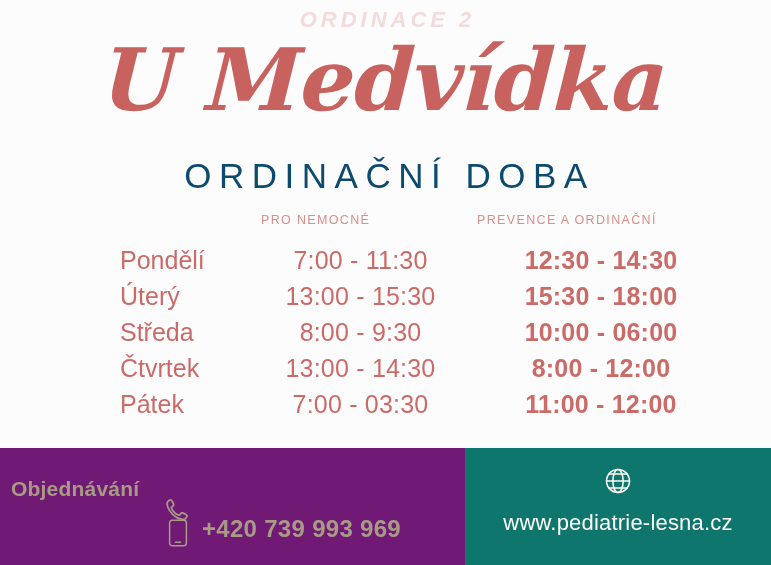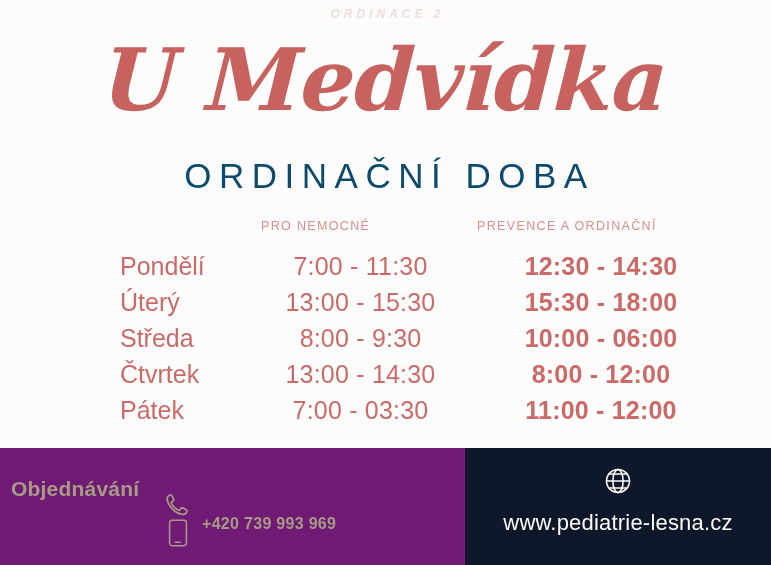--- a/index.html
+++ b/index.html
@@ -25,21 +25,21 @@
     overflow: hidden;
   }
 
   
   .eyebrow {
     position: absolute;
     top: 7px;
     left: 0;
     width: 771px;
     text-align: center;
-    font-size: 12px;
+    font-size: 22px;
     font-weight: 700;
     letter-spacing: 4.0px;
     color: #f2dcdb;
     text-indent: 4px;
     white-space: nowrap;
     font-style: italic;
   }
 
   .logo-script {
     position: absolute;
@@ -68,21 +68,21 @@
     font-weight: 400;
     letter-spacing: 7.5px;
     color: #0c4a6e;
     text-indent: 8px;
     white-space: nowrap;
   }
 
   
   .schedule {
     position: absolute;
-    top: 216px;
+    top: 210px;
     left: 0;
     width: 771px;
   }
 
   .col-heads {
     position: relative;
     height: 28px;
   }
 
   .col-head {
@@ -151,21 +151,21 @@
     width: 465px;
     height: 142px;
     background: #701a75;
     position: relative;
     font-weight: bold;
   }
 
   .footer-right {
     width: 306px;
     height: 117px;
-    background: #0f172a;
+    background: #0f766e;
     position: relative;
   }
 
   .order-label {
     position: absolute;
     left: 11px;
     top: 29px;
     font-size: 21px;
     color: #a89b85;
     letter-spacing: 0.2px;
@@ -176,21 +176,21 @@
     position: absolute;
     display: flex;
     align-items: center;
     gap: 11px;
     white-space: nowrap;
   }
   .contact-line.phone  { left: 163px; top: 28px; }
   .contact-line.app    { left: 168px; top: 71px; }
 
   .contact-line .txt {
-    font-size: 16px;
+    font-size: 24px;
     color: #a89b85;
     letter-spacing: 0.3px;
     margin-top: 39px;
   }
 
   .ico {
     display: inline-flex;
     align-items: center;
     justify-content: center;
     flex: 0 0 auto;

